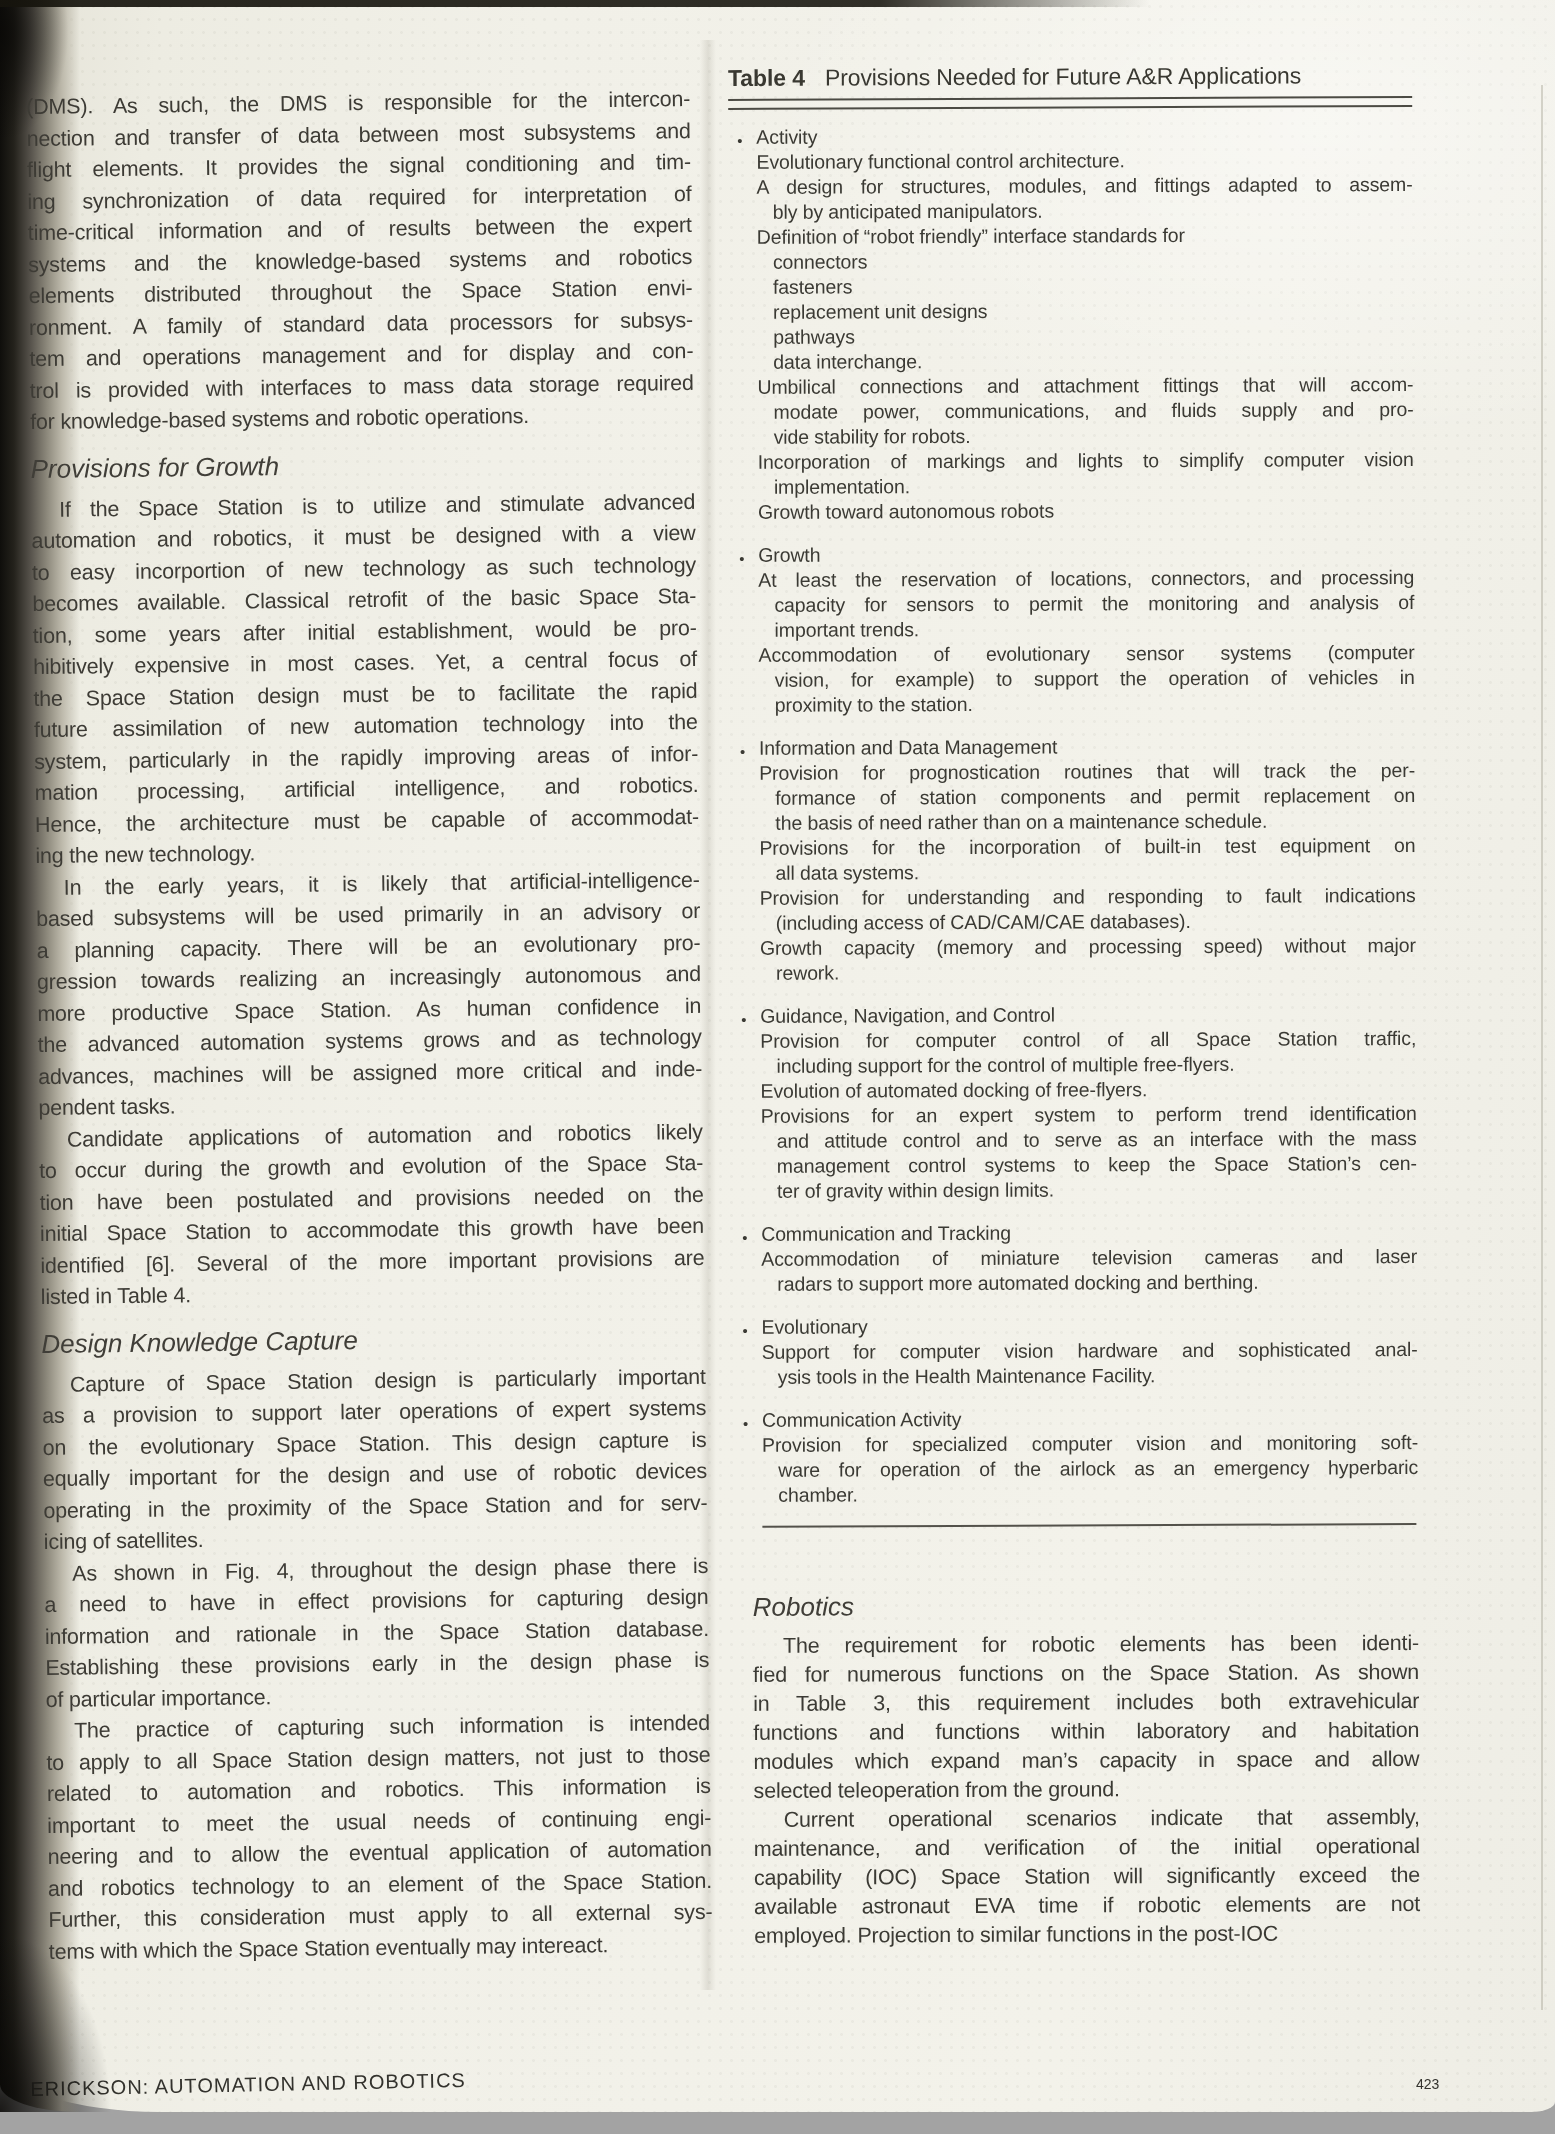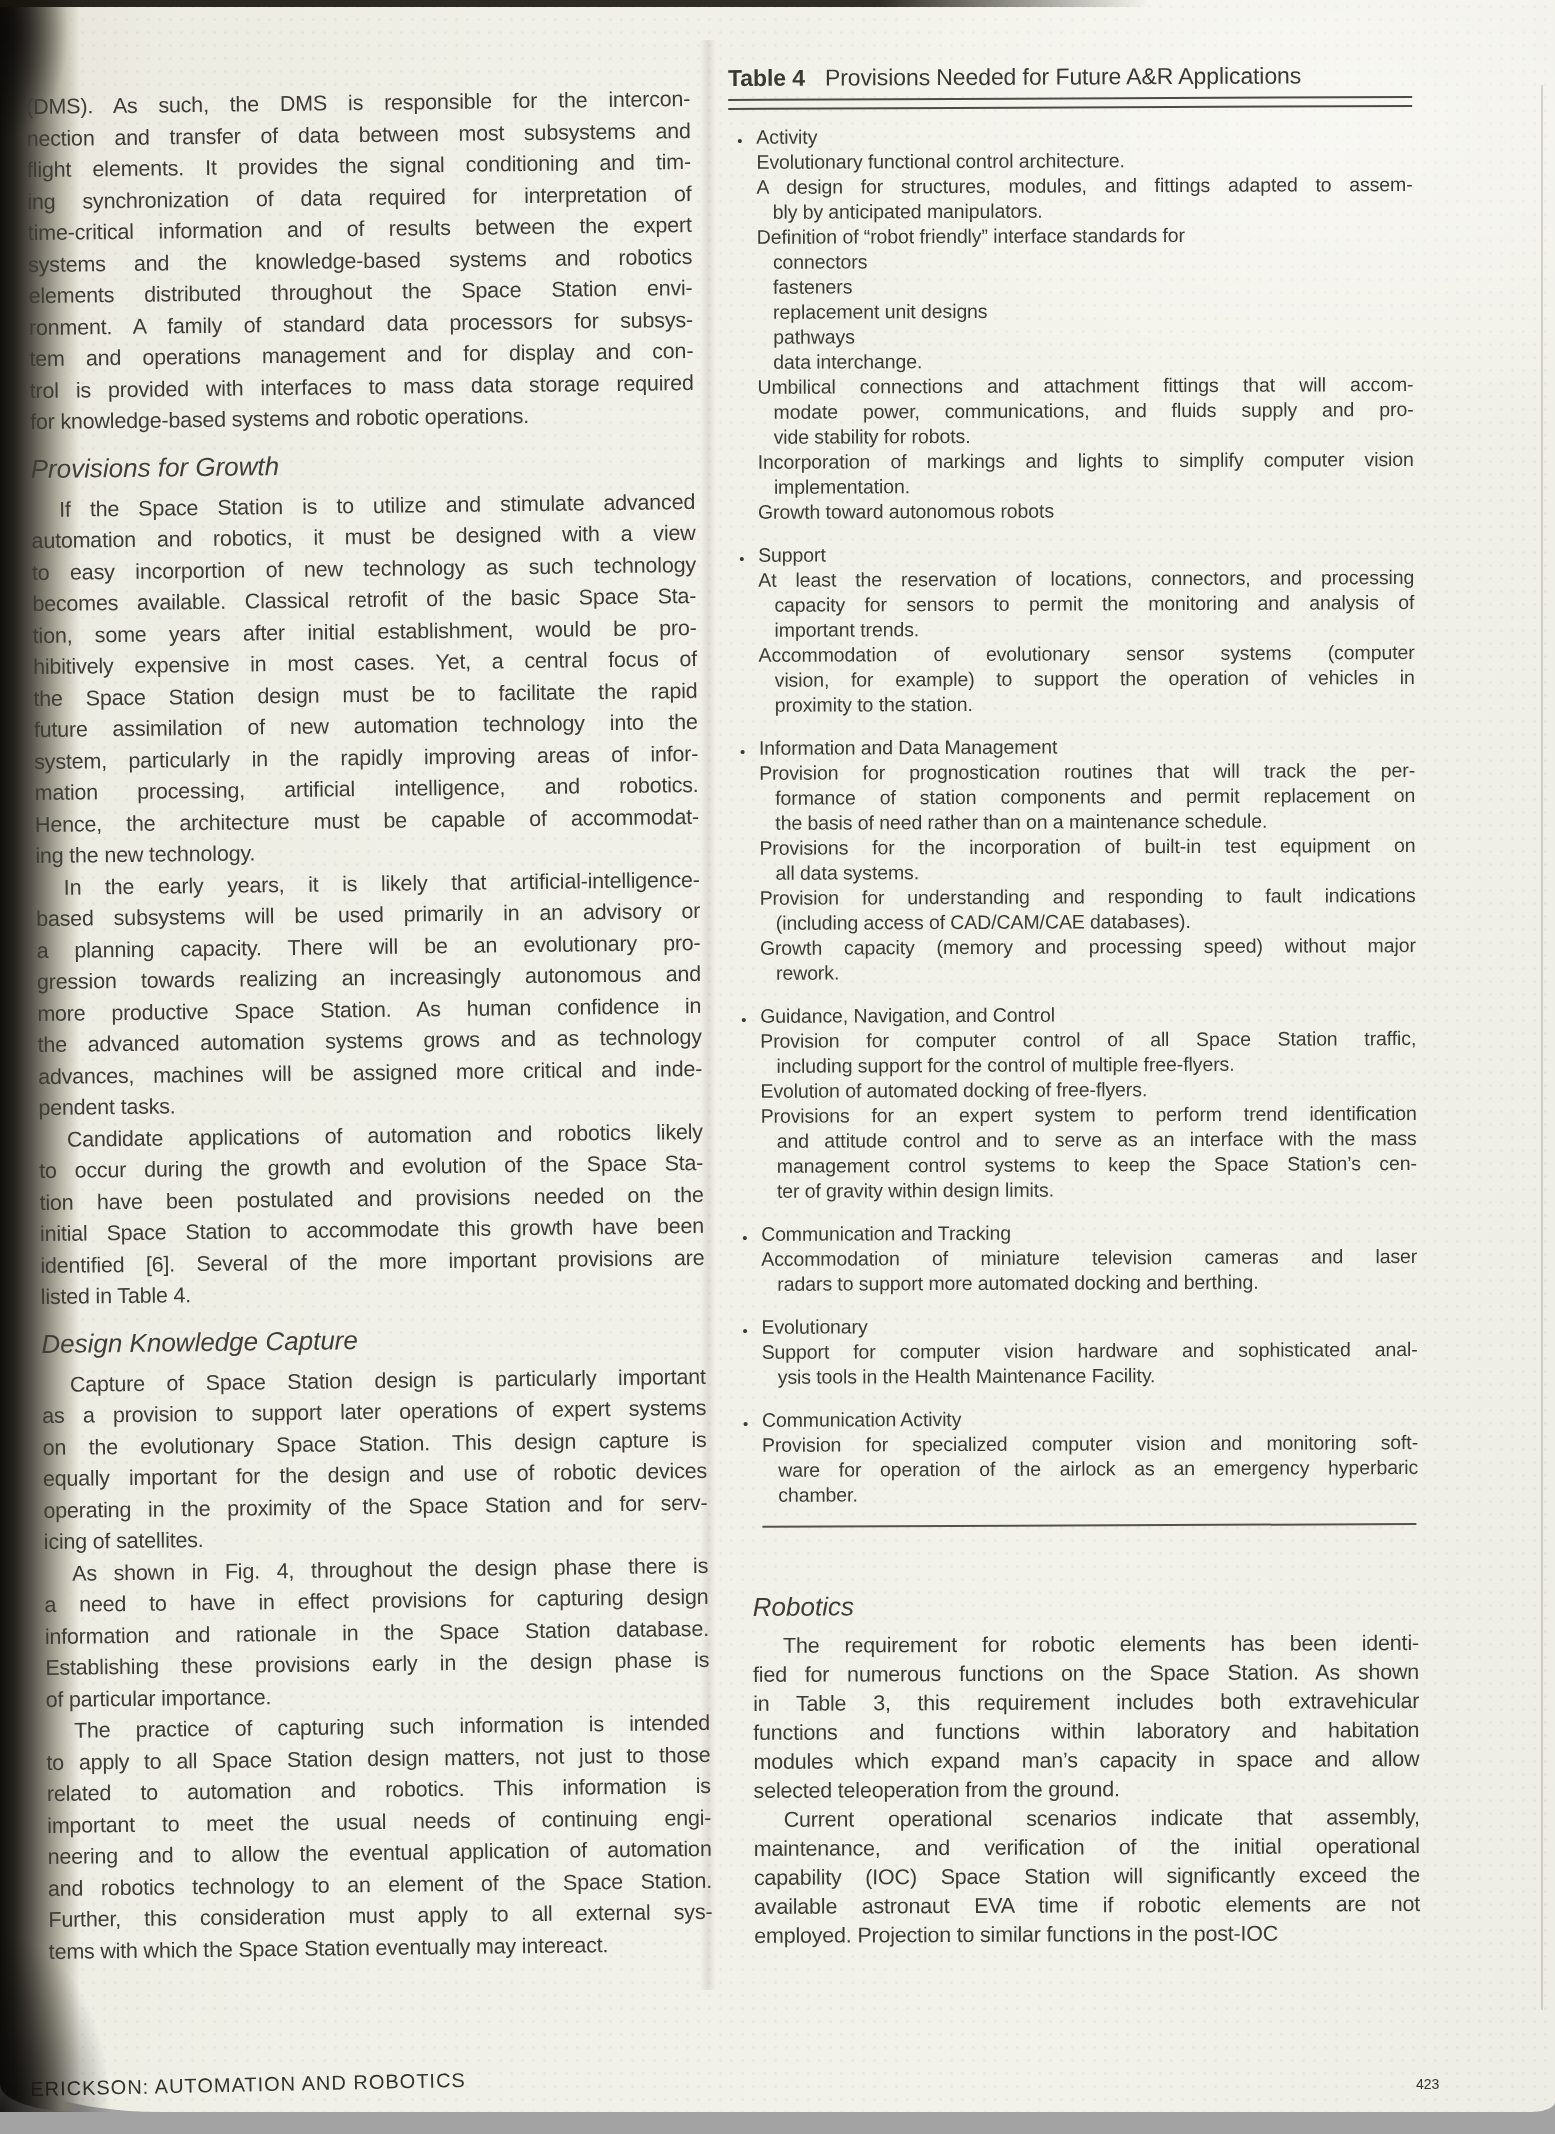--- a/index.html
+++ b/index.html
@@ -163,21 +163,21 @@
             <div class="tln i2">pathways</div>
             <div class="tln i2">data interchange.</div>
             <div class="tln i1 j">Umbilical connections and attachment fittings that will accom-</div>
             <div class="tln i2 j">modate power, communications, and fluids supply and pro-</div>
             <div class="tln i2">vide stability for robots.</div>
             <div class="tln i1 j">Incorporation of markings and lights to simplify computer vision</div>
             <div class="tln i2">implementation.</div>
             <div class="tln i1">Growth toward autonomous robots</div>
           </div>
           <div class="sec">
-            <div class="sec-head"><span class="bullet">•</span><span>Support</span></div>
+            <div class="sec-head"><span class="bullet">•</span><span>Growth</span></div>
             <div class="tln i1 j">At least the reservation of locations, connectors, and processing</div>
             <div class="tln i2 j">capacity for sensors to permit the monitoring and analysis of</div>
             <div class="tln i2">important trends.</div>
             <div class="tln i1 j">Accommodation of evolutionary sensor systems (computer</div>
             <div class="tln i2 j">vision, for example) to support the operation of vehicles in</div>
             <div class="tln i2">proximity to the station.</div>
           </div>
           <div class="sec">
             <div class="sec-head"><span class="bullet">•</span><span>Information and Data Management</span></div>
             <div class="tln i1 j">Provision for prognostication routines that will track the per-</div>

